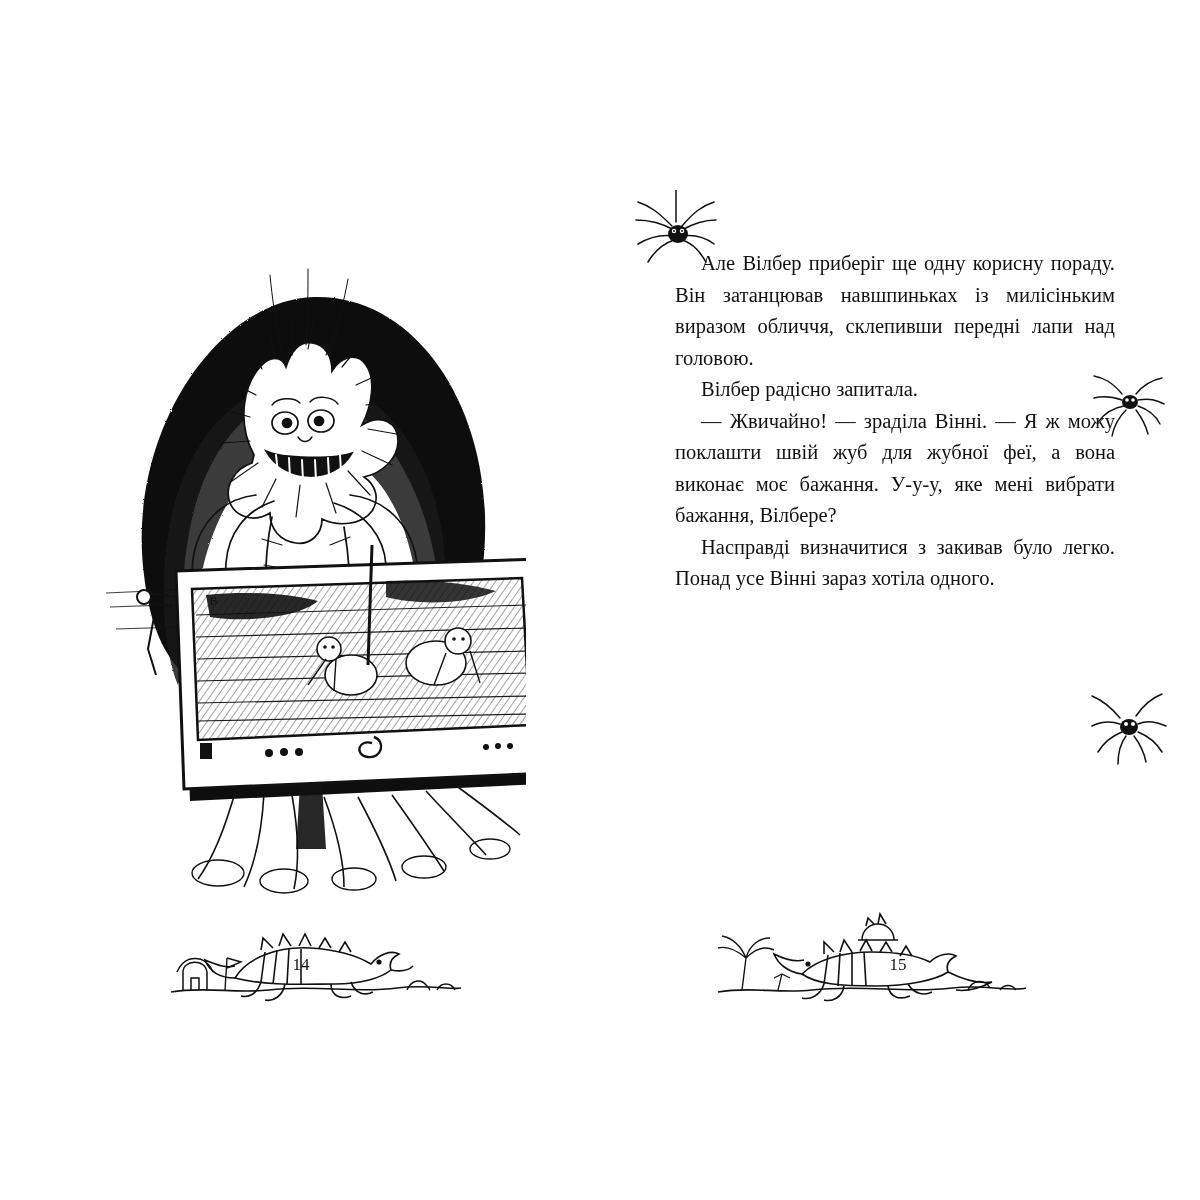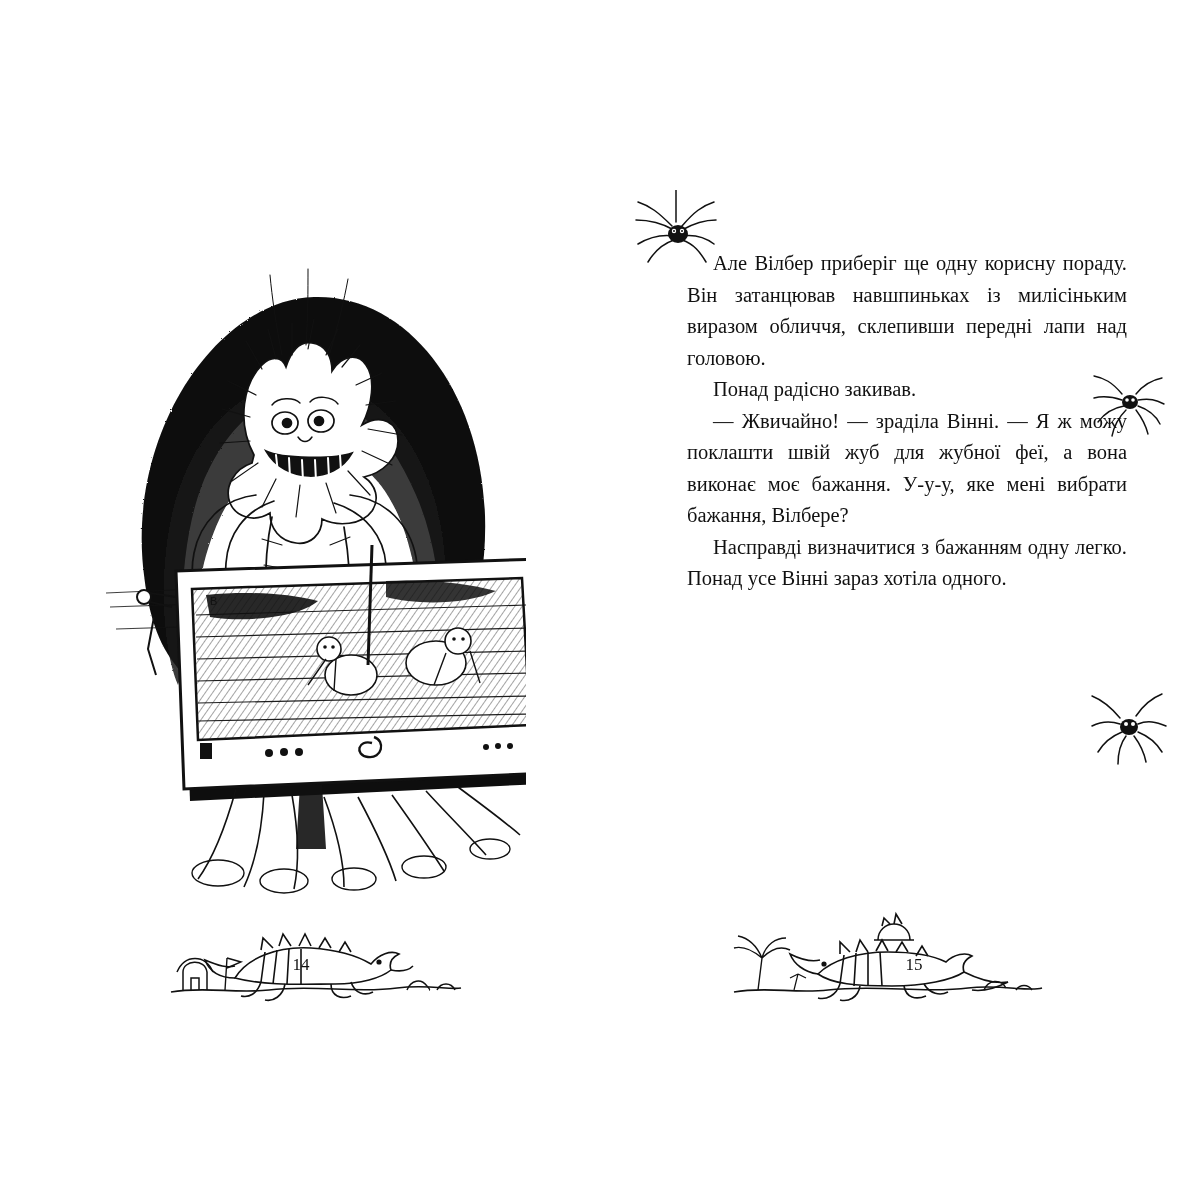--- a/index.html
+++ b/index.html
@@ -40,21 +40,20 @@
     width: 100%;
     height: 100%;
   }
 
   
   .text-column {
     position: absolute;
     left: 75px;
     top: 248px;
     width: 440px;
-    margin-left: 12px;
   }
   .para {
     font-size: 20.5px;
     line-height: 31.5px;
     text-align: justify;
     text-justify: inter-word;
     margin: 0;
     hyphens: manual;
   }
   .para.indent {
@@ -67,21 +66,21 @@
   }
   .spider svg { display: block; }
 
   
   .footer-art {
     position: absolute;
     bottom: 190px;
     height: 110px;
   }
   .footer-art.left { left: 165px; width: 300px; }
-  .footer-art.right { left: 128px; width: 320px; text-align: center; }
+  .footer-art.right { left: 112px; width: 320px; text-align: center; }
   .footer-art svg { display: block; width: 100%; height: 100%; }
   .page-number {
     font-family: "Liberation Serif", serif;
     font-size: 17px;
     fill: #111;
   }
 </style>
 </head>
 <body>
 
@@ -367,23 +366,23 @@
                    M48 42 C58 46 66 52 72 62 M44 46 C50 54 54 62 56 72"></path>
         </g>
         <ellipse cx="39" cy="37" rx="9" ry="8" fill="#111"></ellipse>
         <circle cx="36" cy="34" r="2" fill="#fff"></circle>
         <circle cx="43" cy="34" r="2" fill="#fff"></circle>
       </svg>
     </div>
 
     <div class="text-column">
       <p class="para indent">Але Вілбер приберіг ще одну корис­ну пораду. Він затанцював навшпинь­ках із милісіньким виразом обличчя, склепивши передні лапи над голо­вою.</p>
-      <p class="para indent">Понад радісно закивав.</p>
+      <p class="para indent">Вілбер радісно запитала.</p>
       <p class="para indent">— Жвичайно! — зраділа Вінні. — Я ж можу поклашти швій жуб для жуб­ної феї, а вона виконає моє бажання. У-у-у, яке мені вибрати бажання, Віл­бере?</p>
-      <p class="para indent">Насправді визначитися з бажанням одну легко. Понад усе Вінні зараз хоті­ла одного.</p>
+      <p class="para indent">Насправді визначитися з закивав було легко. Понад усе Вінні зараз хоті­ла одного.</p>
     </div>
 
     <div class="footer-art right">
       <svg viewBox="0 0 320 110" xmlns="http://www.w3.org/2000/svg" aria-hidden="true">
         <path d="M6 92 C40 86 66 94 100 90 C150 84 196 94 240 88 C272 84 300 92 314 88" fill="none" stroke="#111" stroke-width="1.6"></path>
 
         <g fill="none" stroke="#111" stroke-width="1.4">
           <path d="M30 90 L34 58"></path>
           <path d="M34 58 C22 48 14 46 6 48 M34 58 C28 44 20 38 10 36
                    M34 58 C38 44 48 38 58 38 M34 58 C44 48 54 46 62 50"></path>

